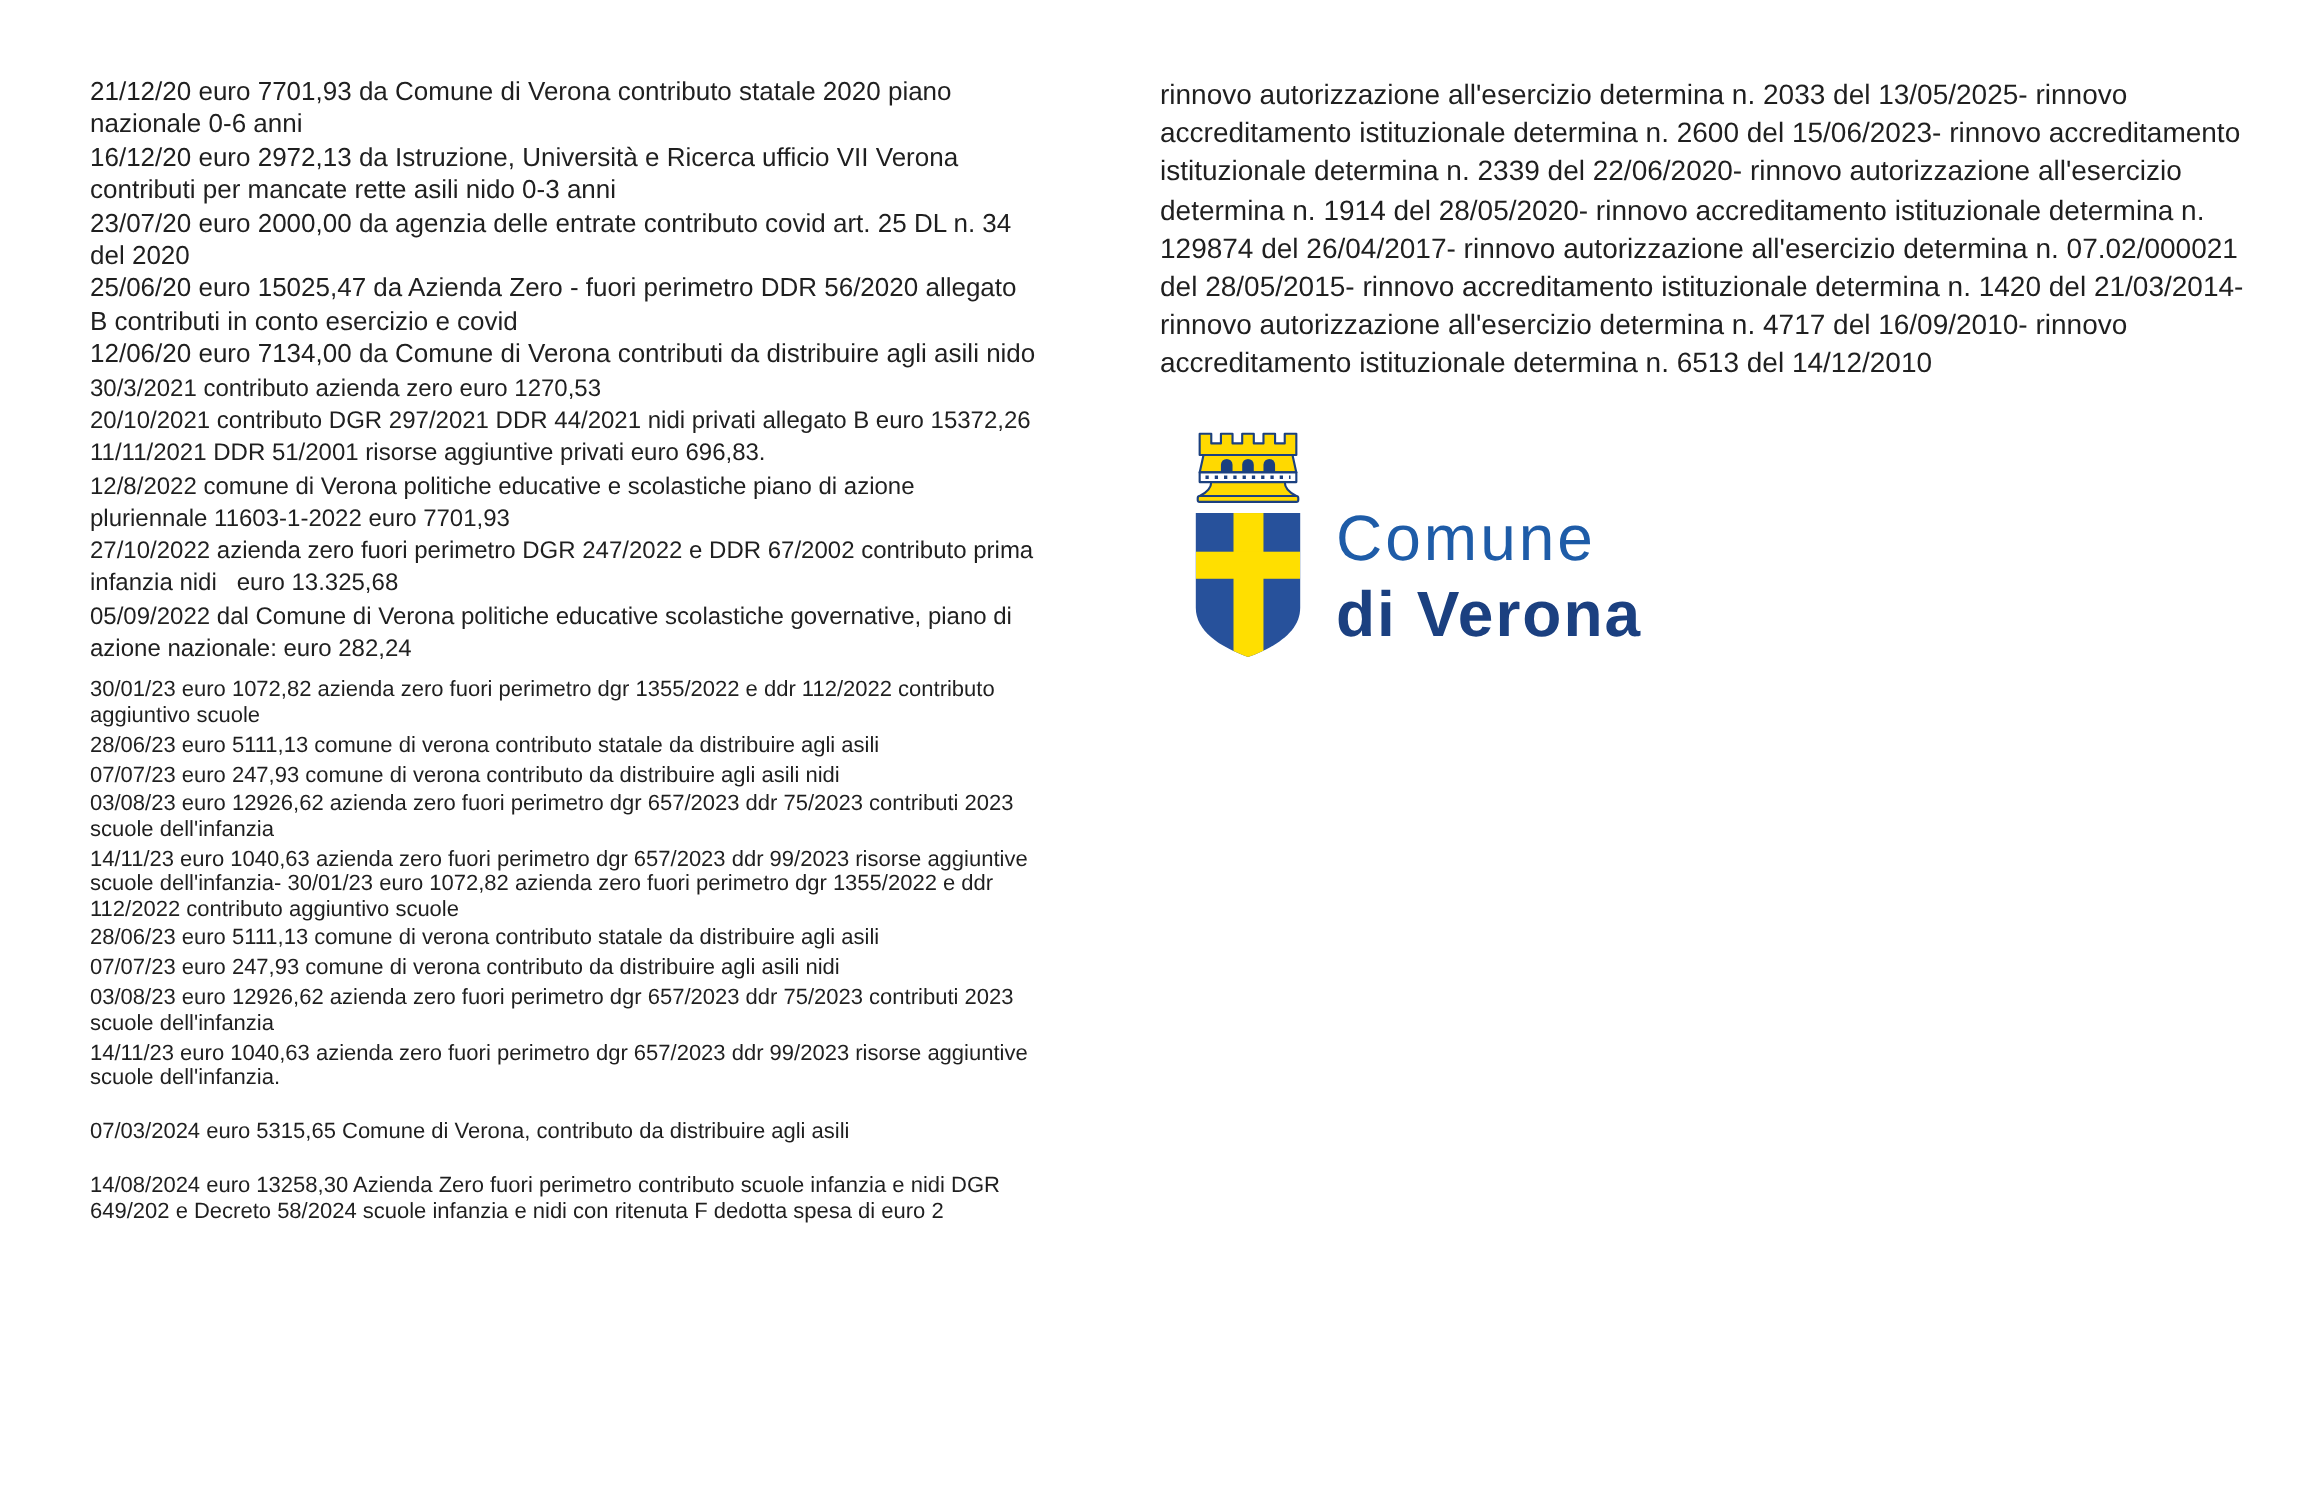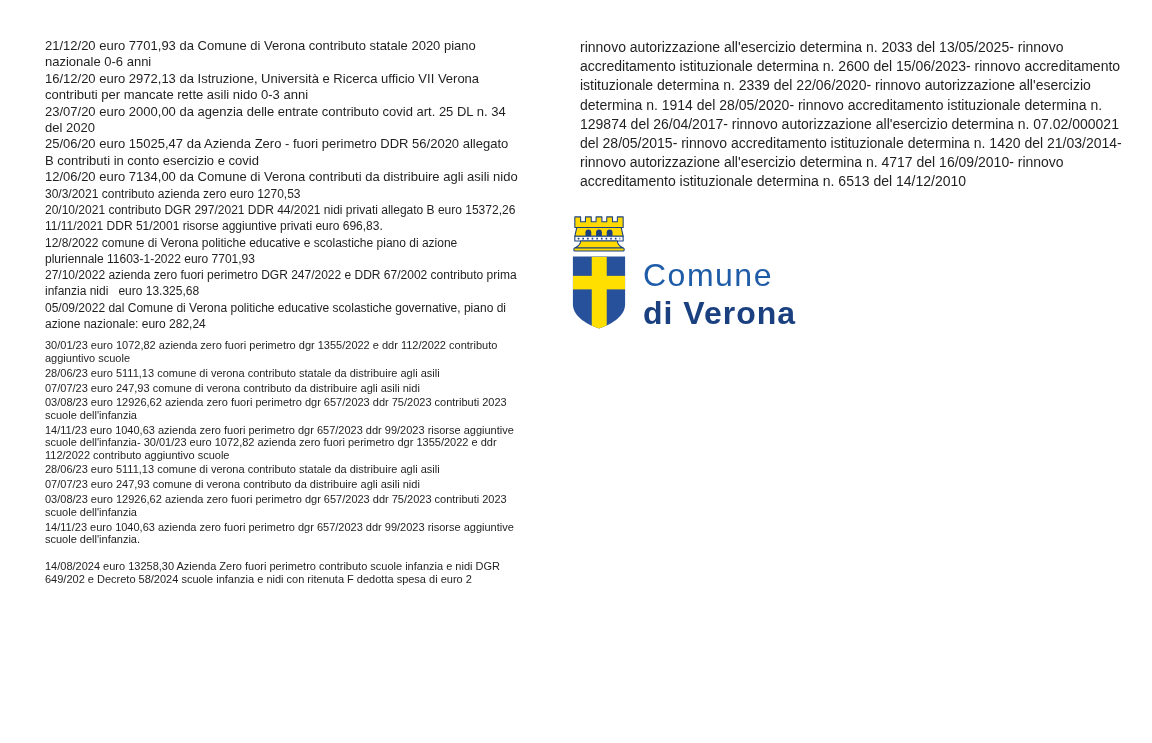--- a/index.html
+++ b/index.html
@@ -22,21 +22,21 @@
   .g23 { margin-top: 7px; }
   .g23 .entry { font-size: 11px; line-height: 12.4px; margin-bottom: 2.5px; }
   .g24 { margin-top: 15px; width: 462px; }
   .g24 .entry { font-size: 11px; line-height: 12.4px; margin-bottom: 14.5px; }
 
   
   .right-col { position: absolute; left: 568px; top: 38px; width: 542px; margin-left: 12px; }
   .determinas { margin: 0; font-size: 14px; line-height: 19.2px; }
 
   
-  .logo { position: absolute; left: 570px; top: 211px; display: flex; align-items: flex-end; }
+  .logo { position: absolute; left: 595px; top: 211px; display: flex; align-items: center; }
   .logo svg { display: block; }
   .logo-text { margin-left: 15px; padding-top: 34px; }
   .logo-line1 {
     font-size: 32px; line-height: 37px; letter-spacing: 1.5px;
     color: var(--logo-blue, #1E5CA8); font-weight: 400;
   }
   .logo-line2 {
     font-size: 32px; line-height: 38px; letter-spacing: 1px;
     color: var(--logo-dark-blue, #1B4080); font-weight: 700;
   }
@@ -71,20 +71,21 @@
         <div class="entry">07/07/23 euro 247,93 comune di verona contributo da distribuire agli asili nidi</div>
         <div class="entry">03/08/23 euro 12926,62 azienda zero fuori perimetro dgr 657/2023 ddr 75/2023 contributi 2023 scuole dell'infanzia</div>
         <div class="entry">14/11/23 euro 1040,63 azienda zero fuori perimetro dgr 657/2023 ddr 99/2023 risorse aggiuntive scuole dell'infanzia- 30/01/23 euro 1072,82 azienda zero fuori perimetro dgr 1355/2022 e ddr 112/2022 contributo aggiuntivo scuole</div>
         <div class="entry">28/06/23 euro 5111,13 comune di verona contributo statale da distribuire agli asili</div>
         <div class="entry">07/07/23 euro 247,93 comune di verona contributo da distribuire agli asili nidi</div>
         <div class="entry">03/08/23 euro 12926,62 azienda zero fuori perimetro dgr 657/2023 ddr 75/2023 contributi 2023 scuole dell'infanzia</div>
         <div class="entry">14/11/23 euro 1040,63 azienda zero fuori perimetro dgr 657/2023 ddr 99/2023 risorse aggiuntive scuole dell'infanzia.</div>
       </div>
 
     <div class="group g24">
+        <div class="entry">07/03/2024 euro 5315,65 Comune di Verona, contributo da distribuire agli asili</div>
         <div class="entry">14/08/2024 euro 13258,30 Azienda Zero fuori perimetro contributo scuole infanzia e nidi DGR 649/202 e Decreto 58/2024 scuole infanzia e nidi con ritenuta F dedotta spesa di euro 2</div>
       </div>
   </div>
 
   <div class="right-col">
     <p class="determinas">rinnovo autorizzazione all'esercizio determina n. 2033 del 13/05/2025- rinnovo accreditamento istituzionale determina n. 2600 del 15/06/2023- rinnovo accreditamento istituzionale determina n. 2339 del 22/06/2020- rinnovo autorizzazione all'esercizio determina n. 1914 del 28/05/2020- rinnovo accreditamento istituzionale determina n. 129874 del 26/04/2017- rinnovo autorizzazione all'esercizio determina n. 07.02/000021 del 28/05/2015- rinnovo accreditamento istituzionale determina n. 1420 del 21/03/2014- rinnovo autorizzazione all'esercizio determina n. 4717 del 16/09/2010- rinnovo accreditamento istituzionale determina n. 6513 del 14/12/2010</p>
   </div>
 
   <div class="logo">
     <svg width="58" height="121" viewBox="0 0 60 125">

